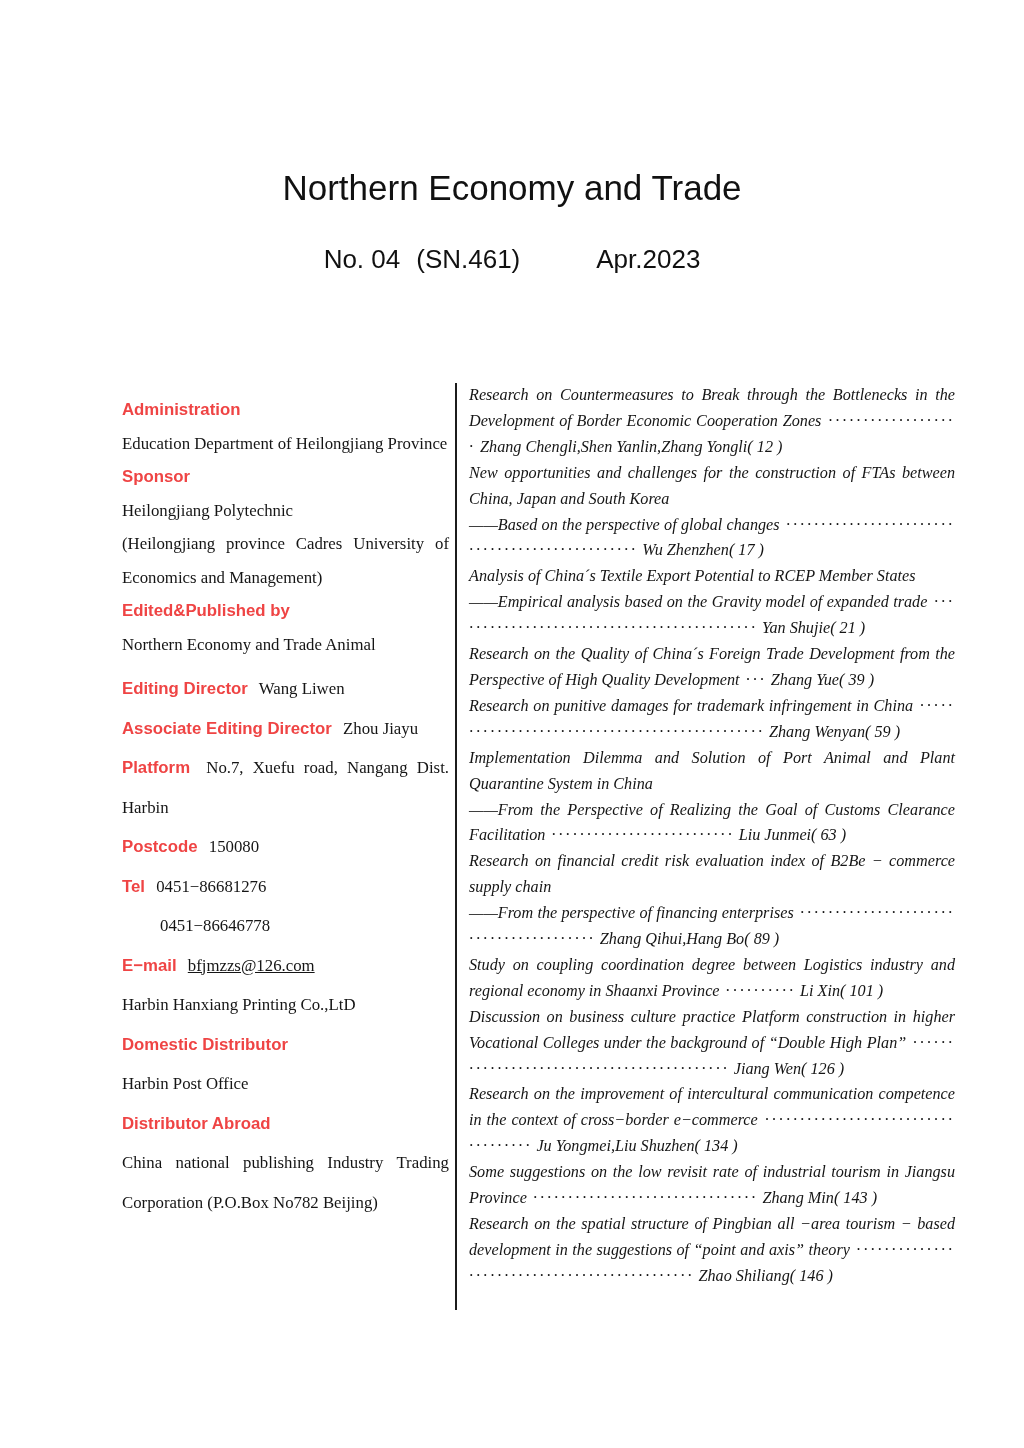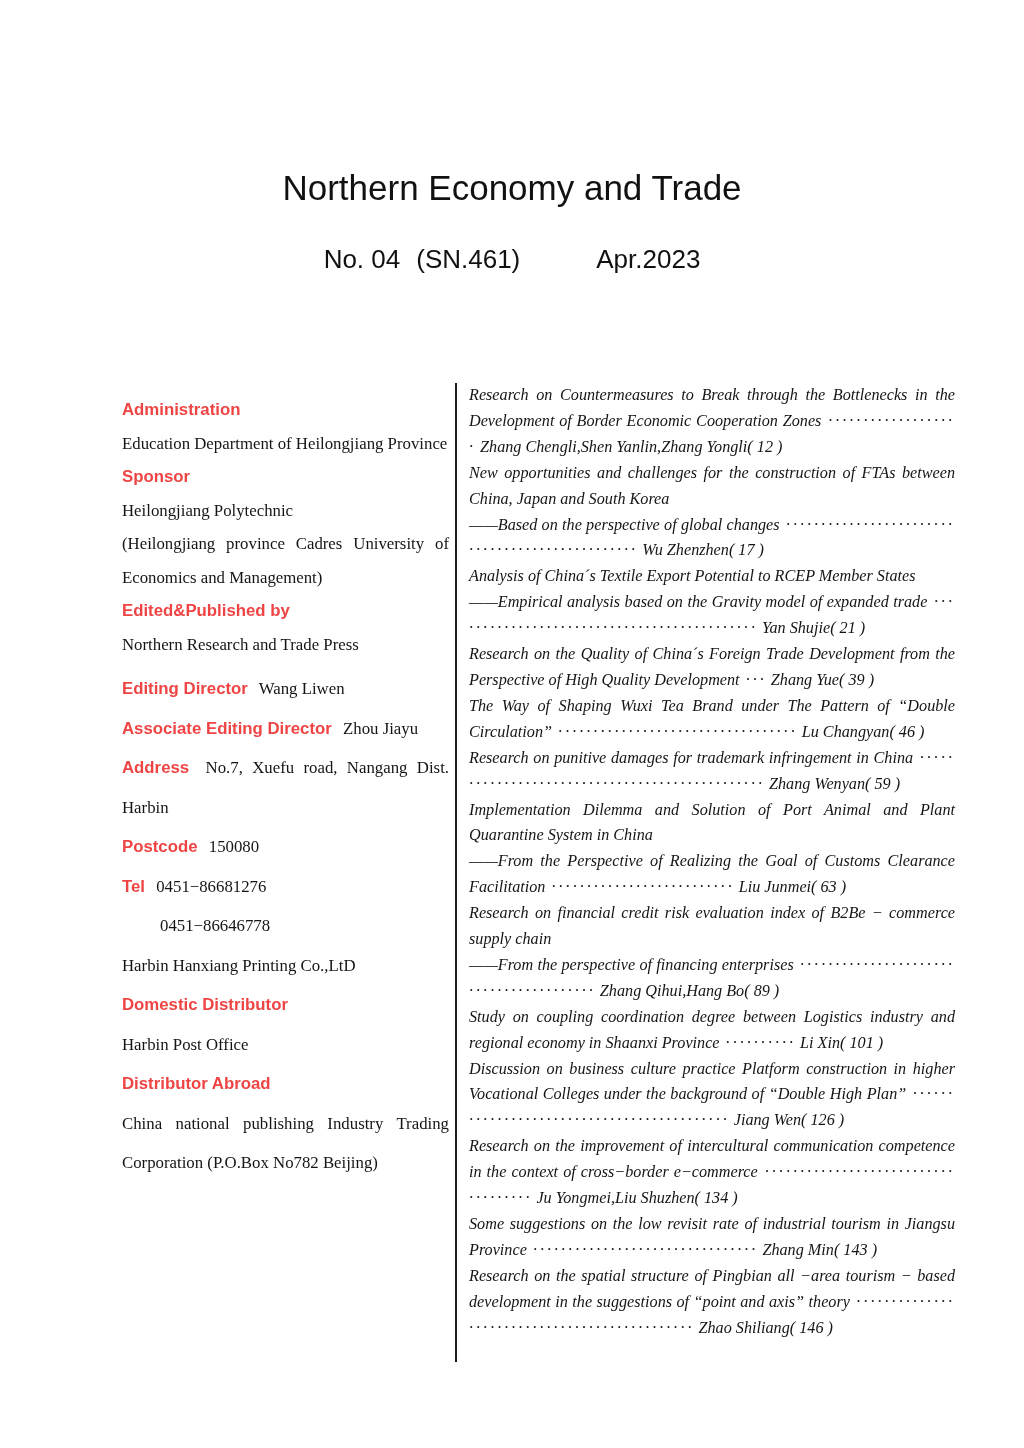--- a/index.html
+++ b/index.html
@@ -105,52 +105,56 @@
             <span class="info-value">Education Department of Heilongjiang Province</span>
             
           </div>
 
           <div class="info-entry block"><span class="info-label">Sponsor</span>
             <span class="info-value">Heilongjiang Polytechnic</span>
             <span class="info-value2">(Heilongjiang province Cadres University of Economics and Management)</span>
           </div>
 
           <div class="info-entry block"><span class="info-label">Edited&amp;Published by</span>
-            <span class="info-value">Northern Research and Trade Press</span>
+            <span class="info-value">Northern Economy and Trade Animal</span>
             
           </div>
         </div>
       <div class="info-list info-loose">
 
           <div class="info-entry"><span class="info-label">Editing Director</span>
             <span class="info-value">Wang Liwen</span>
             
           </div>
 
           <div class="info-entry"><span class="info-label">Associate Editing Director</span>
             <span class="info-value">Zhou Jiayu</span>
             
           </div>
 
 
-          <div class="info-entry"><span class="info-label">Address</span>
+          <div class="info-entry"><span class="info-label">Platform</span>
             <span class="info-value">No.7, Xuefu road, Nangang Dist. Harbin</span>
             
           </div>
 
           <div class="info-entry"><span class="info-label">Postcode</span>
             <span class="info-value">150080</span>
             
           </div>
 
           <div class="info-entry indent2"><span class="info-label">Tel</span>
             <span class="info-value">0451−86681276</span>
             <span class="info-value2">0451−86646778</span>
           </div>
 
+          <div class="info-entry underline"><span class="info-label">E−mail</span>
+            <span class="info-value">bfjmzzs@126.com</span>
+            
+          </div>
 
           <div class="info-entry block">
             <span class="info-value">Harbin Hanxiang Printing Co.,LtD</span>
             
           </div>
 
           <div class="info-entry block"><span class="info-label">Domestic Distributor</span>
             <span class="info-value">Harbin Post Office</span>
             
           </div>
@@ -178,24 +182,20 @@
           <div class="toc-entry"><span class="toc-title">Analysis of China´s Textile Export Potential to RCEP Member States</span>
             <span class="toc-sub">——Empirical analysis based on the Gravity model of expanded trade</span>
             <span class="toc-fill"><span class="leader">············································</span><span class="authors">Yan Shujie</span><span class="pageno">( 21 )</span></span>
           </div>
 
           <div class="toc-entry"><span class="toc-title">Research on the Quality of China´s Foreign Trade Development from the Perspective of High Quality Development</span>
             
             <span class="toc-fill"><span class="leader">···</span><span class="authors">Zhang Yue</span><span class="pageno">( 39 )</span></span>
           </div>
 
-          <div class="toc-entry"><span class="toc-title">The Way of Shaping Wuxi Tea Brand under The Pattern of “Double Circulation”</span>
-            
-            <span class="toc-fill"><span class="leader">··································</span><span class="authors">Lu Changyan</span><span class="pageno">( 46 )</span></span>
-          </div>
 
           <div class="toc-entry"><span class="toc-title">Research on punitive damages for trademark infringement in China</span>
             
             <span class="toc-fill"><span class="leader">···············································</span><span class="authors">Zhang Wenyan</span><span class="pageno">( 59 )</span></span>
           </div>
 
           <div class="toc-entry"><span class="toc-title">Implementation Dilemma and Solution of Port Animal and Plant Quarantine System in China</span>
             <span class="toc-sub">——From the Perspective of Realizing the Goal of Customs Clearance Facilitation</span>
             <span class="toc-fill"><span class="leader">··························</span><span class="authors">Liu Junmei</span><span class="pageno">( 63 )</span></span>
           </div>

